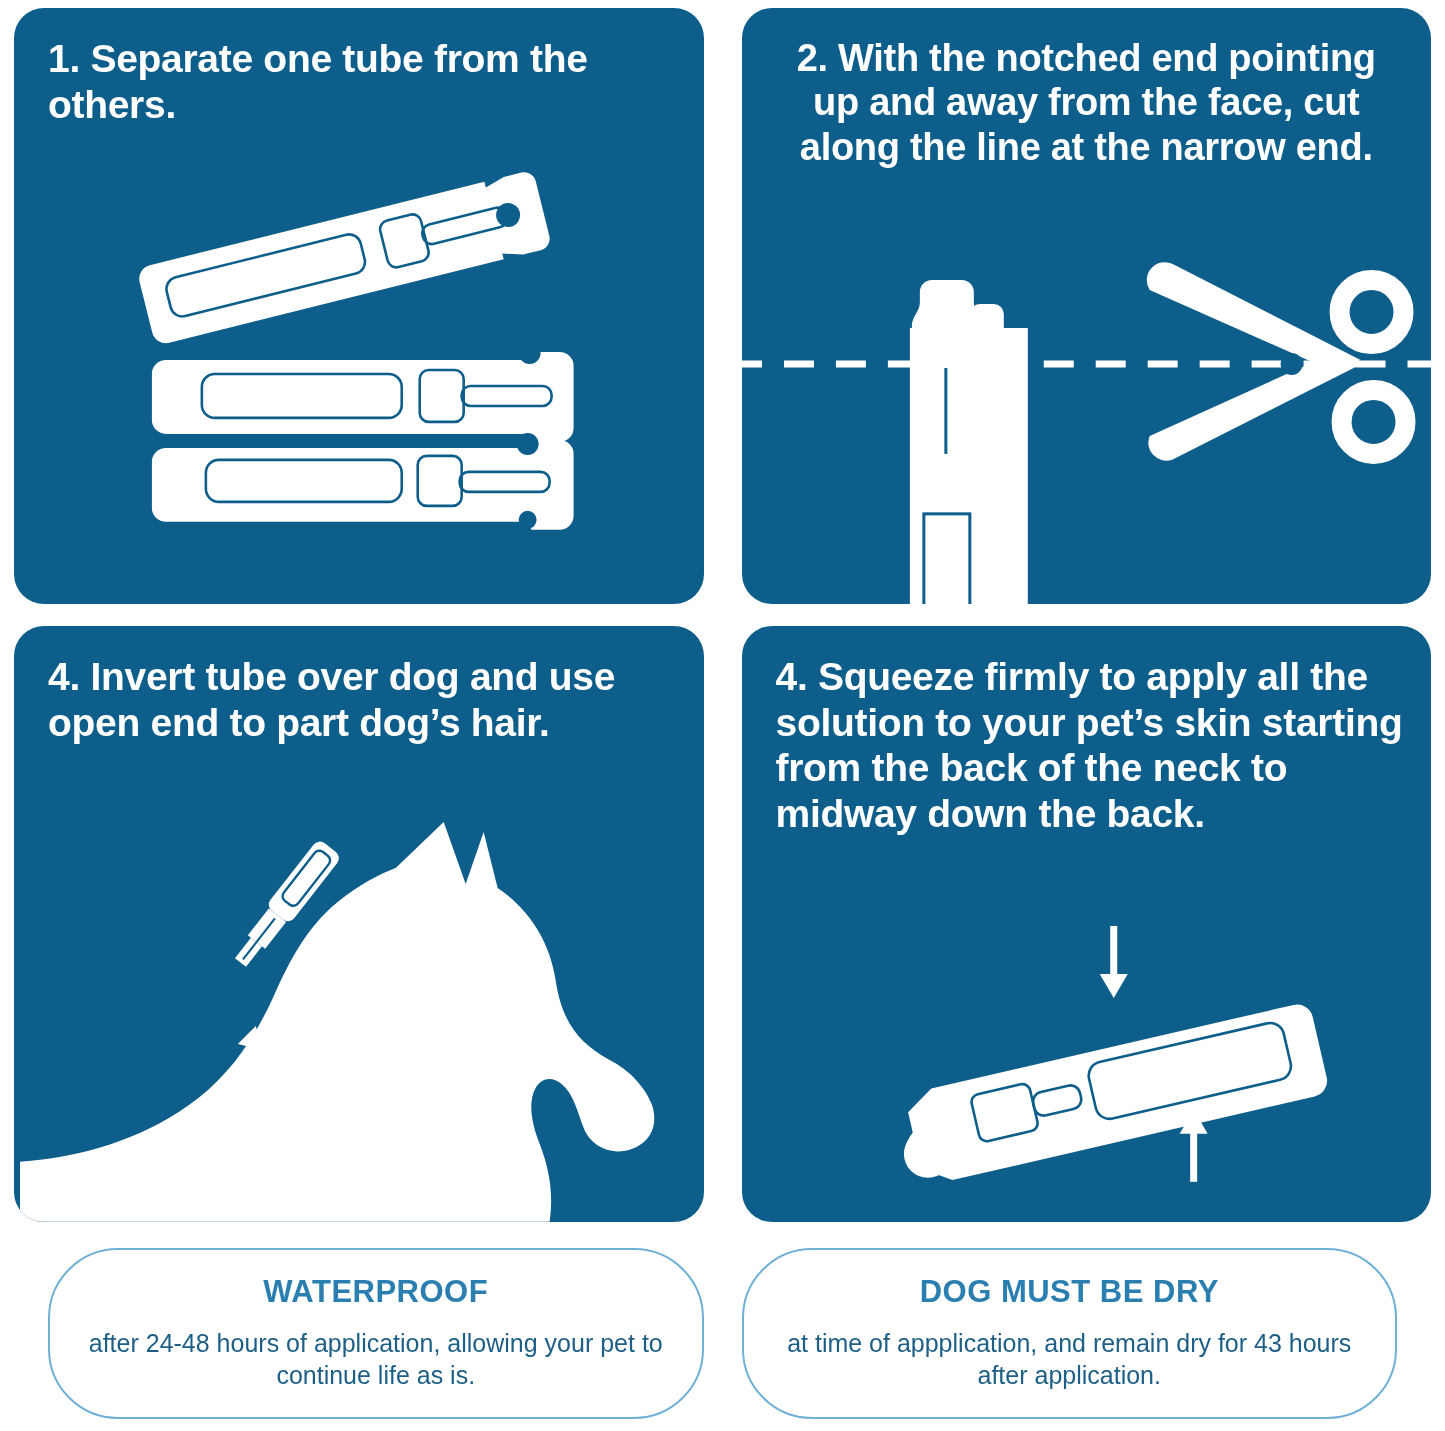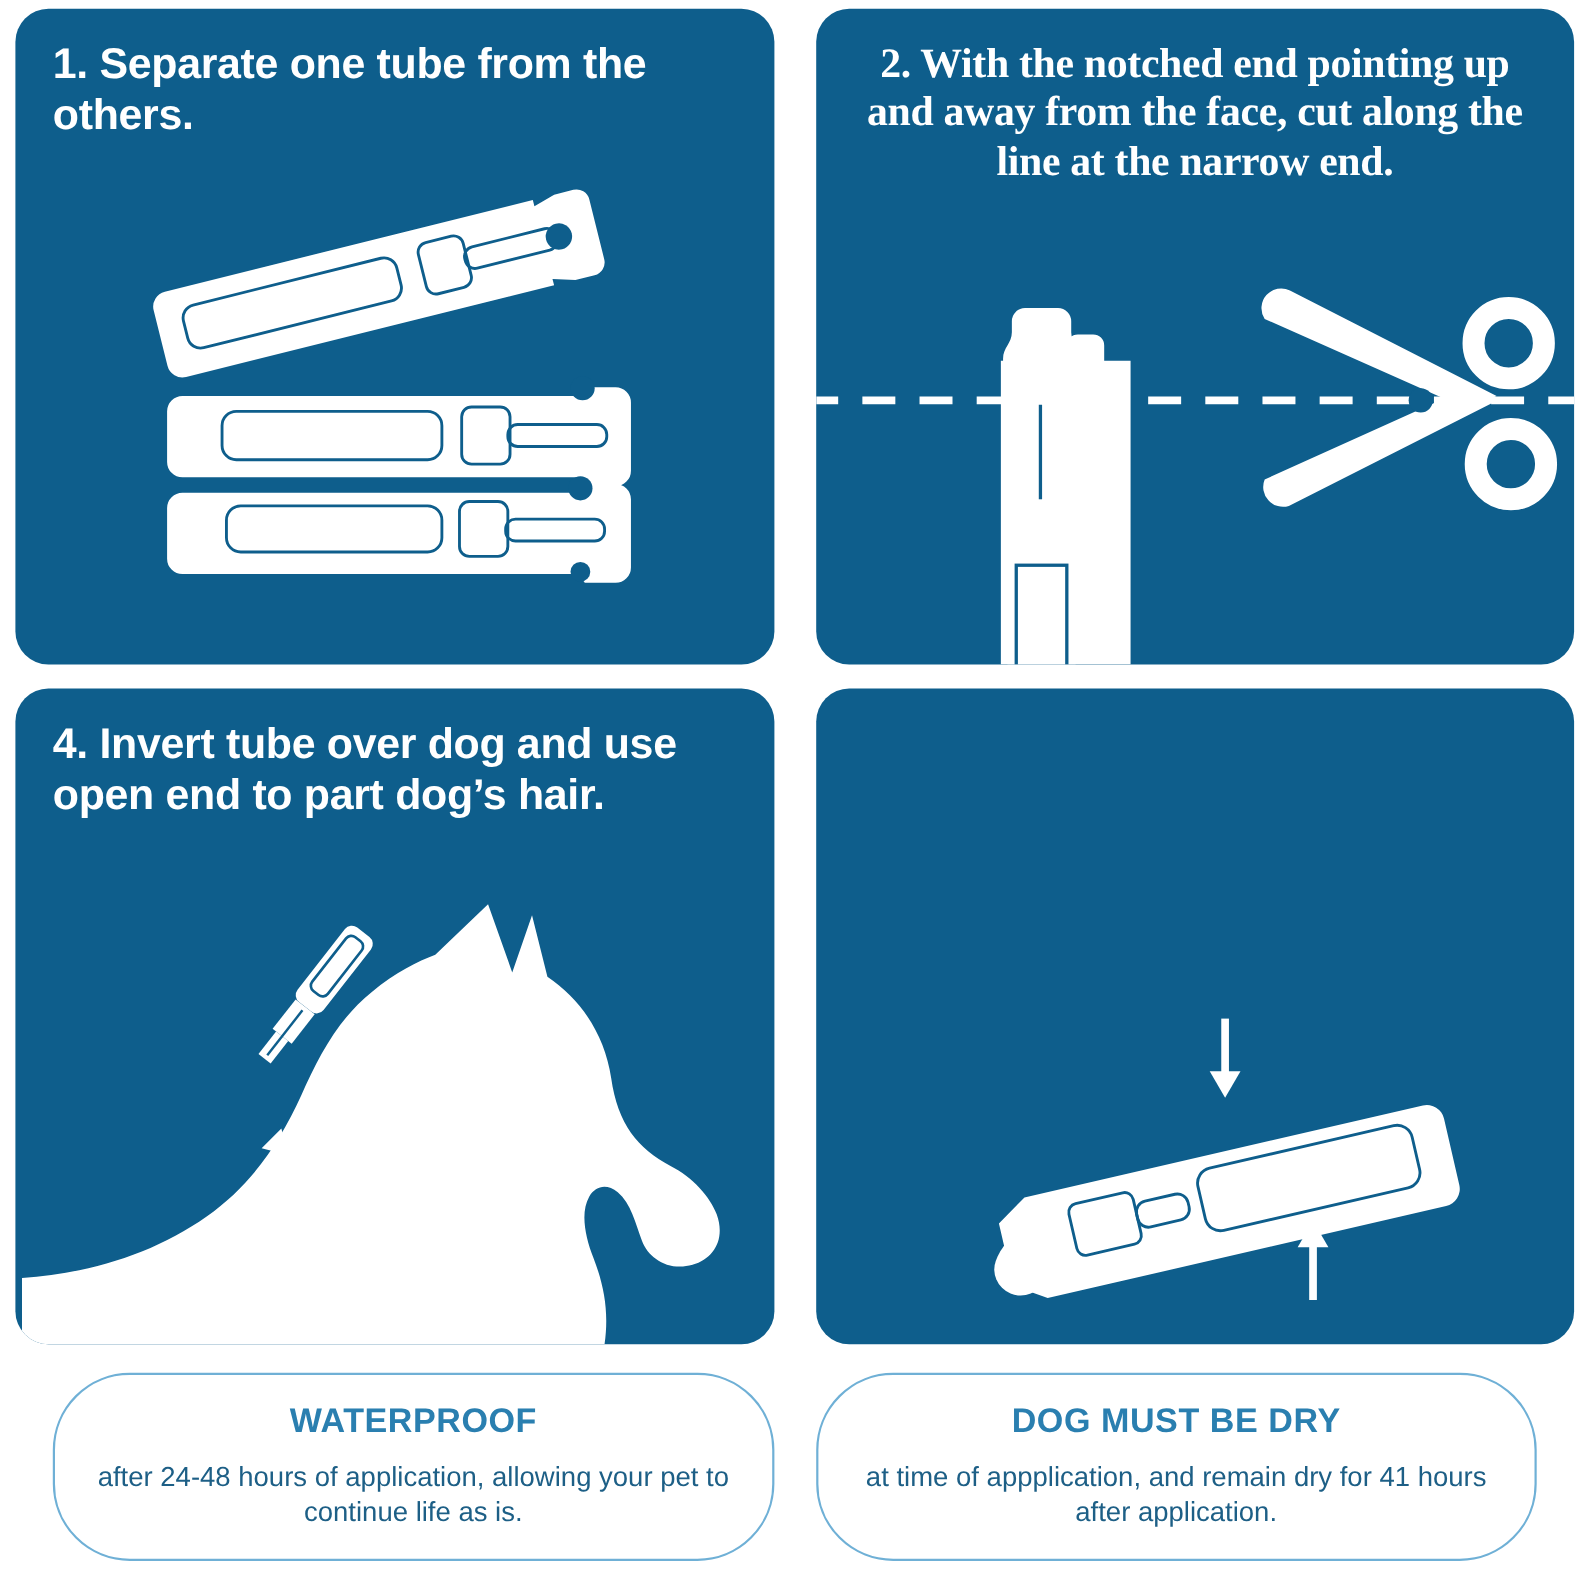--- a/index.html
+++ b/index.html
@@ -40,21 +40,20 @@
     font-weight: bold;
     font-size: 39px;
     line-height: 1.17;
     letter-spacing: -0.3px;
   }
   .panel-text.step2 {
     text-align: center;
     left: 30px;
     right: 30px;
     font-size: 38px;
-    font-family: Liberation Serif, serif;
   }
   .art {
     position: absolute;
     inset: 0;
   }
   .art svg {
     width: 100%;
     height: 100%;
     display: block;
   }
@@ -174,20 +173,21 @@
             <line x1="273" y1="322" x2="273" y2="374" stroke="#0e5e8c" stroke-width="2.2"></line>
           </g>
 
           <path d="M330 336 C300 376 268 400 236 414" fill="none" stroke="#ffffff" stroke-width="7"></path>
           <path d="M242 400 L224 418 L248 424 Z" fill="#ffffff"></path>
         </svg>
       </div>
     </div>
 
     <div class="panel">
+      <div class="panel-text">4. Squeeze firmly to apply all the solution to your pet’s skin starting from the back of the neck to midway down the back.</div>
       <div class="art">
         <svg viewBox="0 0 690 596" preserveAspectRatio="xMidYMid meet" aria-hidden="true">
 
           <g stroke="#ffffff" stroke-width="7" fill="none">
             <line x1="372" y1="300" x2="372" y2="360"></line>
           </g>
           <path d="M358 348 L372 372 L386 348 Z" fill="#ffffff"></path>
 
           <g transform="rotate(-13 380 470)">
             <path d="M196 420 h372 a16 16 0 0 1 16 16 v62 a16 16 0 0 1 -16 16 h-372 l-28 -18 v-58 z" fill="#ffffff"></path>
@@ -208,17 +208,17 @@
 
   </div>
 
   <div class="footer">
     <div class="pill">
       <div class="pill-title">WATERPROOF</div>
       <div class="pill-body">after 24-48 hours of application, allowing your pet to continue life as is.</div>
     </div>
     <div class="pill">
       <div class="pill-title">DOG MUST BE DRY</div>
-      <div class="pill-body">at time of appplication, and remain dry for 41 hours after application.</div>
+      <div class="pill-body">at time of appplication, and remain dry for 43 hours after application.</div>
     </div>
   </div>
 
 </div>
 
 </body></html>

